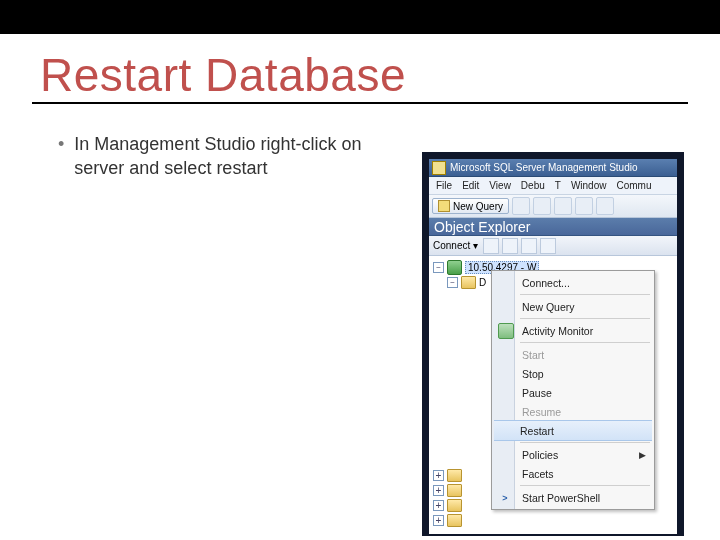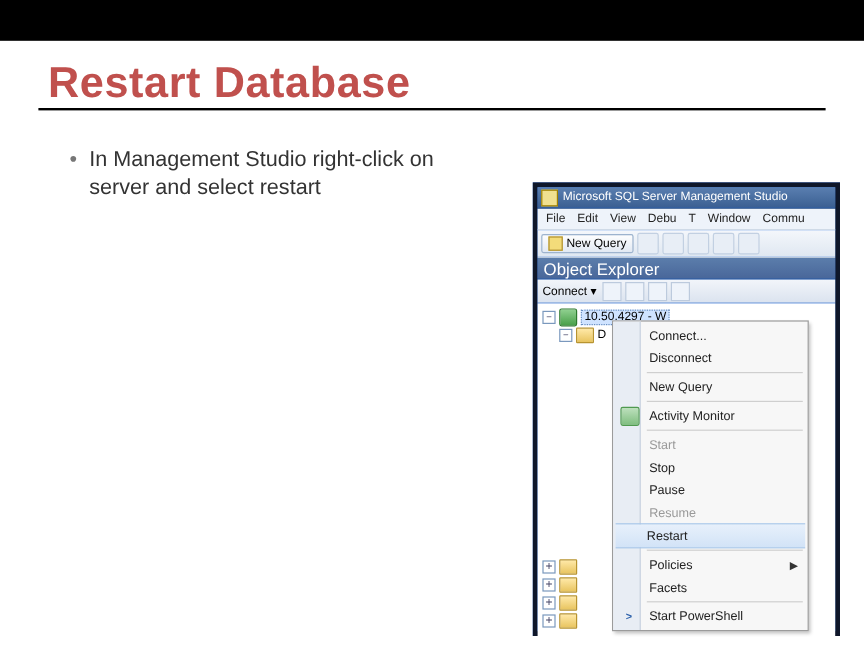--- a/index.html
+++ b/index.html
@@ -1,25 +1,25 @@
 <!DOCTYPE html>
 <html><head>
 <meta charset="utf-8">
 <style>
   html,body{margin:0;padding:0;width:720px;height:540px;background:#fff;font-family:Arial,Helvetica,sans-serif;overflow:hidden}
   .slide{position:relative;width:720px;height:540px}
   .topbar{height:34px;background:#000}
   .rule{height:2px;background:#000;margin:0 32px}
-  .title{font-size:36px;color:#c0504d;margin:14px 0 0 40px;font-weight:700;letter-spacing:.5px}
+  .title{font-size:46px;color:#c0504d;margin:14px 0 0 40px;font-weight:400;letter-spacing:.5px}
   .body{padding:28px 0 0 58px;width:340px}
   .bullet{display:flex;font-size:18px;color:#333;line-height:1.35}
   .bullet .dot{color:#777;margin-right:10px}
 
   
-  .ssms{position:absolute;top:152px;left:444px;width:248px;height:370px;font-family:'Segoe UI',Tahoma,sans-serif;font-size:10px;color:#000;background:#3b82f6;border:4px solid #0f172a}
+  .ssms{position:absolute;top:152px;left:422px;width:248px;height:370px;font-family:'Segoe UI',Tahoma,sans-serif;font-size:10px;color:#000;background:#f9a8d4;border:7px solid #0f172a}
   .ssms-titlebar{height:17px;background:linear-gradient(#5a7fb0,#3b5f92);display:flex;align-items:center;padding:0 3px;border-bottom:1px solid #2a4a74}
   .ssms-titlebar .ico{width:12px;height:12px;background:#f0e090;border:1px solid #a08000;margin-right:4px}
   .ssms-titlebar .t{color:#fff;font-size:10px;white-space:nowrap;overflow:hidden}
   .ssms-menubar{height:17px;background:#eef3fa;display:flex;align-items:center;padding:0 2px;border-bottom:1px solid #c8d4e3}
   .ssms-menubar span{padding:0 5px;color:#222;font-size:10px}
   .ssms-toolbar{height:22px;background:linear-gradient(#f4f7fb,#dfe7f1);border-bottom:1px solid #b7c6da;display:flex;align-items:center;padding:0 3px;gap:3px}
   .ssms-toolbar .nq{background:linear-gradient(#fefefe,#e2e9f3);border:1px solid #9db3ce;border-radius:2px;padding:1px 5px;display:flex;align-items:center;gap:3px;font-size:10px}
   .ssms-toolbar .nq .nqico{width:10px;height:10px;background:#f3dc7a;border:1px solid #b09030}
   .tbtn{width:16px;height:16px;background:#e8eef6;border:1px solid #c2d0e2;border-radius:2px}
   .obj-expl{height:17px;background:linear-gradient(#5b7dab,#49679a);color:#fff;font-size:14px;display:flex;align-items:center;padding:0 5px;border-bottom:1px solid #345380}
@@ -127,23 +127,20 @@
             <div class="fld-ico"></div>
           </div>
       </div>
 
       <div class="ctx">
         <div class="iconcol"></div>
         <div class="ctx-items" id="ctx-items">
             <div class="ctx-item">
               <span>Connect...</span>
             </div>
-            <div class="ctx-item">
-              <span>Disconnect</span>
-            </div>
             <div class="ctx-sep"></div>
             <div class="ctx-item">
               <span>New Query</span>
             </div>
             <div class="ctx-sep"></div>
             <div class="ctx-item">
               <div class="cico mon"></div>
               <span>Activity Monitor</span>
             </div>
             <div class="ctx-sep"></div>

